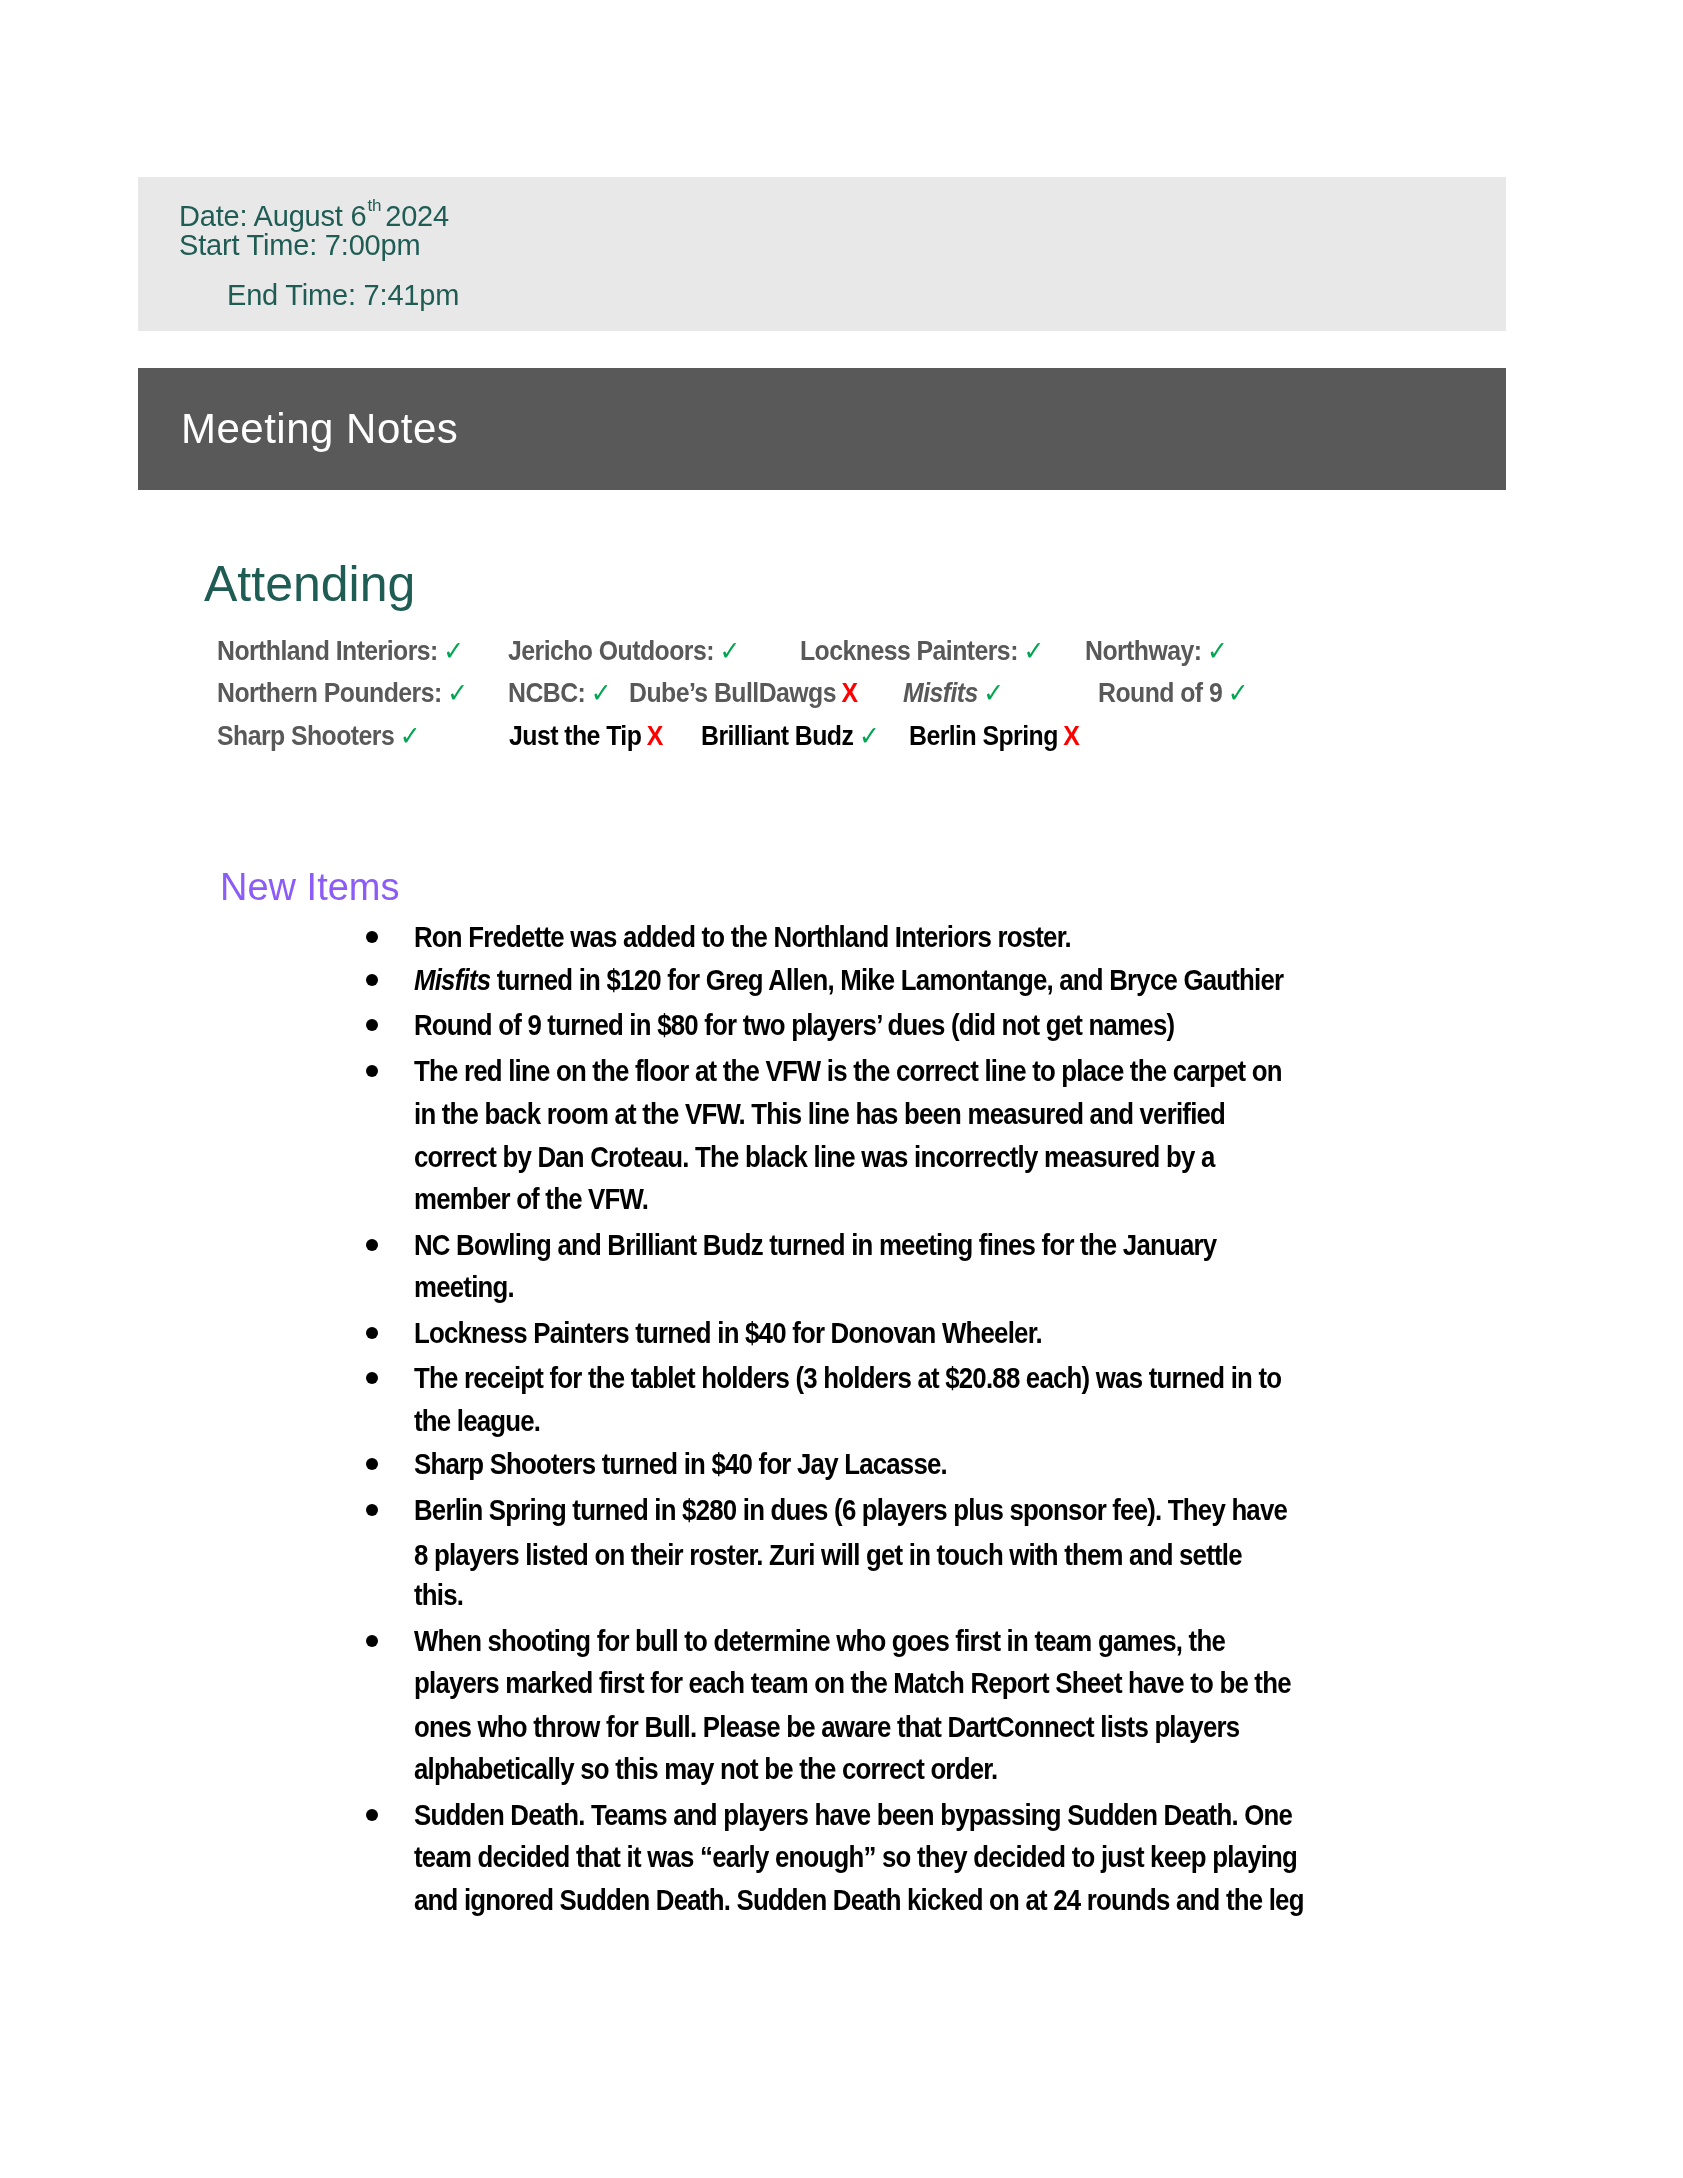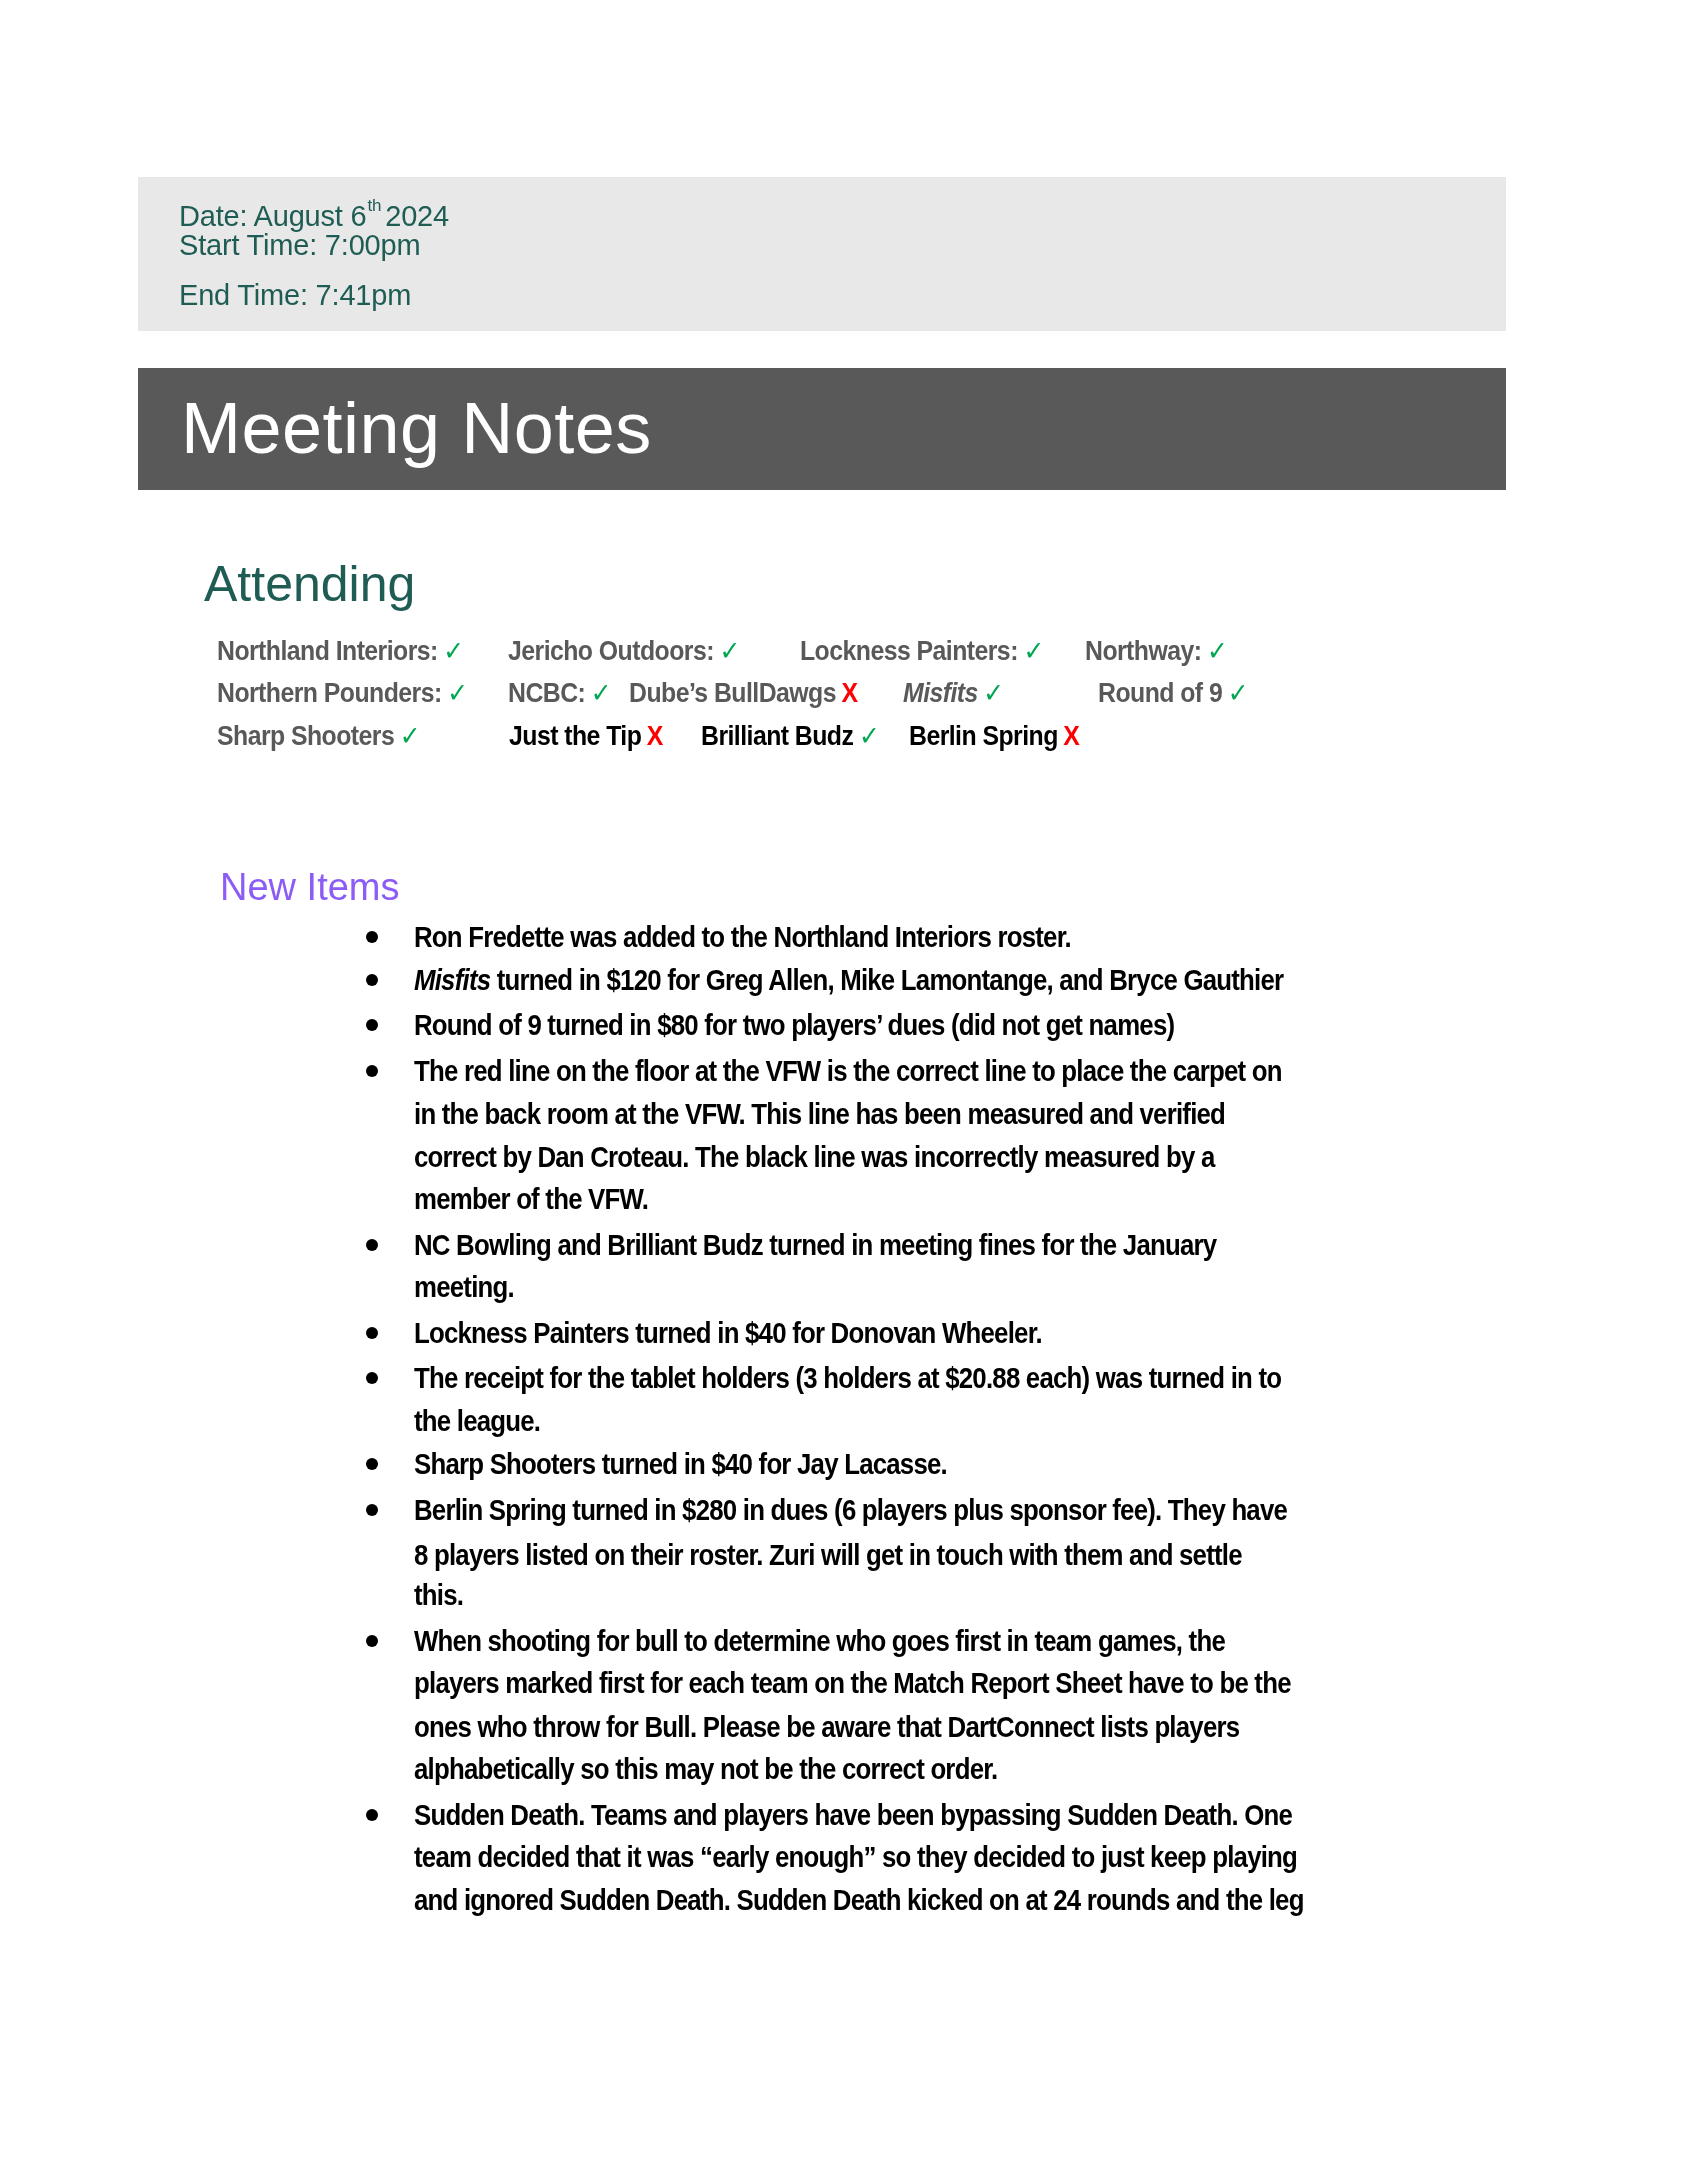--- a/index.html
+++ b/index.html
@@ -18,21 +18,21 @@
     line-height: 34px; letter-spacing: -0.2px;
   }
   .date-line sup { font-size: 17px; position: relative; top: -2px; vertical-align: top; line-height: 1; margin-left: 1px; margin-right: 4px;}
 
   
   .title-bar {
     position: absolute; left: 138px; top: 368px; width: 1368px; height: 122px;
     background: #595959;
   }
   .title-text {
-    position: absolute; left: 43px; top: 26px; font-size: 72px; line-height: 69px;
+    position: absolute; left: 43px; top: 26px; font-size: 42px; line-height: 69px;
     color: #ffffff; white-space: nowrap; letter-spacing: 0.5px;
   }
 
   
   .h-attending {
     position: absolute; left: 204px; top: 556px; font-size: 50px; line-height: 57px;
     color: #1f5c54; white-space: nowrap;
   }
   .att-item {
     position: absolute; font-size: 27px; line-height: 32px; font-weight: bold;
@@ -59,21 +59,21 @@
     transform: scaleX(0.86); transform-origin: left center;
   }
   .bline i { font-style: italic; }
 </style>
 </head>
 <body>
 
 <div class="date-box">
   <div class="date-line" style="top:22px;"><span>Date: August 6</span><sup>th</sup><span>2024</span></div>
   <div class="date-line" style="top:51px;">Start Time: 7:00pm</div>
-  <div class="date-line" style="top:101px;">End Time: 7:41pm</div>
+  <div class="date-line" style="top:101px;margin-left:48px;">End Time: 7:41pm</div>
 </div>
 
 <div class="title-bar">
   <div class="title-text">Meeting Notes</div>
 </div>
 
 <div class="h-attending">Attending</div>
 <div id="attending-rows">
     <div class="att-item" style="left: 217px; top: 635px;"><span class="att-name">Northland Interiors:</span><span class="mark-check">✓</span></div>
     <div class="att-item" style="left: 508px; top: 635px;"><span class="att-name">Jericho Outdoors:</span><span class="mark-check">✓</span></div>

